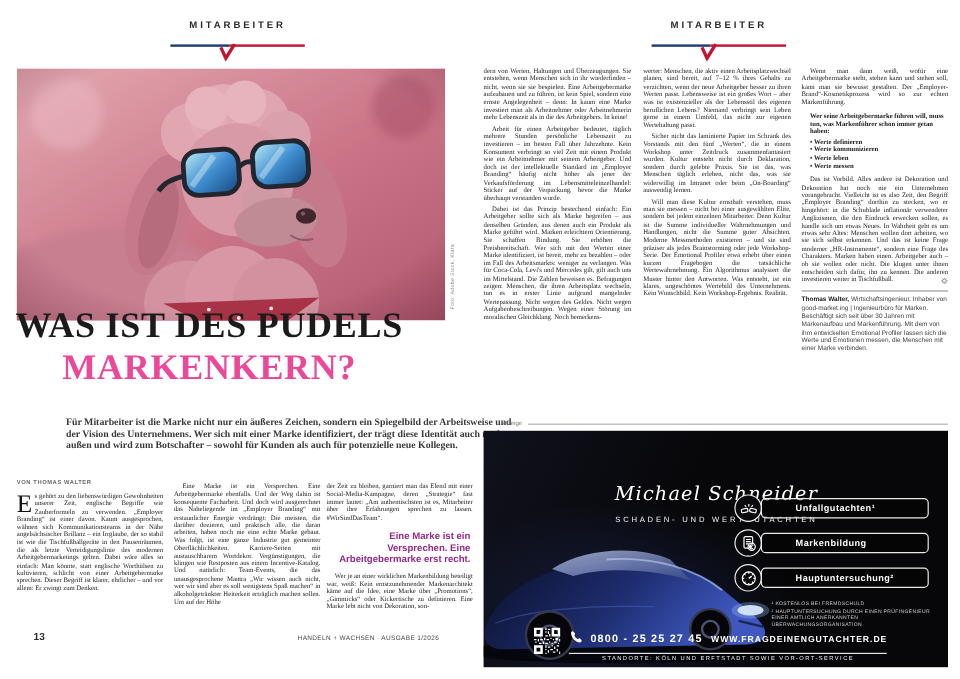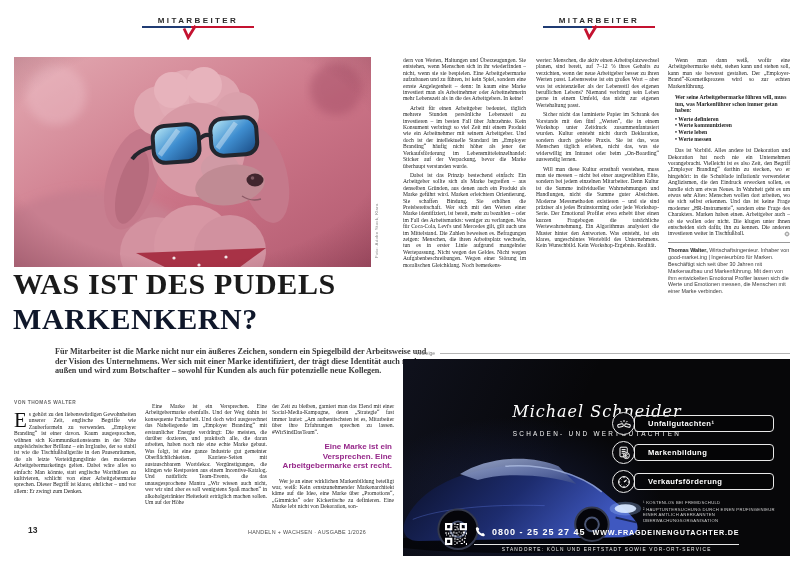--- a/index.html
+++ b/index.html
@@ -3,33 +3,33 @@
 <meta charset="utf-8">
 <style>
   html,body{margin:0;padding:0;}
   body{width:800px;height:566px;background:#ffffff;font-family:"Liberation Serif",serif;overflow:hidden;}
   #spread{position:relative;width:800px;height:566px;background:#fff;}
 
   
   .kicker{position:absolute;top:16px;width:112px;}
   .kicker-left{left:142px;}
   .kicker-right{left:543px;}
-  .kicker-label{font-family:"Liberation Sans",sans-serif;font-size:8px;font-weight:bold;letter-spacing:2.4px;color:#2b2b2b;text-align:center;padding-bottom:1px;white-space:nowrap;}
+  .kicker-label{font-family:"Liberation Sans",sans-serif;font-size:8px;font-weight:bold;letter-spacing:2.4px;color:#2b2b2b;text-align:center;padding-bottom:12px;white-space:nowrap;}
   .kicker-rule{position:relative;display:flex;height:2px;}
   .kicker-rule .seg-blue{width:44%;background:#1f3b73;}
   .kicker-rule .seg-red{width:56%;background:#c41230;}
   .kicker-check{position:absolute;left:40px;top:-1px;}
 
   
   .photo{position:absolute;left:14px;top:57px;width:357px;height:210px;}
   .photo-credit{position:absolute;left:374px;top:258px;transform:rotate(-90deg);transform-origin:0 0;font-family:"Liberation Sans",sans-serif;font-size:4.3px;color:#8a8a8a;white-space:nowrap;letter-spacing:0.3px;}
 
   
-  .headline{position:absolute;left:13px;top:266px;font-family:"Liberation Serif",serif;font-weight:bold;font-size:30px;line-height:35px;letter-spacing:0.6px;color:#1b1b1b;white-space:nowrap;}
-  .headline .line2{color:#0f172a;}
+  .headline{position:absolute;left:13px;top:254px;font-family:"Liberation Serif",serif;font-weight:bold;font-size:30px;line-height:35px;letter-spacing:0.6px;color:#1b1b1b;white-space:nowrap;text-align:center;}
+  .headline .line2{color:#ec4899;}
 
   .standfirst{position:absolute;left:14px;top:347px;width:372px;font-size:8.2px;line-height:9.6px;font-weight:bold;color:#3a3a3a;margin-left:41px;}
 
   .byline{position:absolute;left:14px;top:400px;font-family:"Liberation Sans",sans-serif;font-size:4.8px;letter-spacing:0.5px;color:#6a6a6a;font-weight:bold;}
 
   
   .col{position:absolute;width:122px;}
   .body-text{font-size:5.6px;line-height:6.4px;text-align:justify;color:#1c1c1c;margin:0 0 3px 0;}
   .ind{text-indent:7px;}
   .lcol1{left:14px;top:411px;}
@@ -69,21 +69,21 @@
   .ad{position:absolute;left:403px;top:359px;width:387px;height:197px;background:
       radial-gradient(ellipse 60% 70% at 28% 75%, rgba(32,44,96,0.55) 0%, rgba(10,10,16,0) 65%),
       linear-gradient(115deg, rgba(90,110,200,0.10) 0%, rgba(0,0,0,0) 42%),
       #070709;overflow:hidden;color:#fff;}
   .ad-car{position:absolute;left:-6px;top:52px;width:256px;height:142px;}
   .ad-brand{position:absolute;left:74px;top:2px;width:240px;text-align:center;}
   .ad-brand-name{font-family:"DejaVu Serif",serif;font-style:italic;font-size:16px;line-height:30px;color:#fff;letter-spacing:1px;white-space:nowrap;margin-top:36px;}
   .ad-brand-tagline{font-family:"Liberation Sans",sans-serif;font-size:6.4px;letter-spacing:2.3px;color:#f2f2f2;margin-top:3px;white-space:nowrap;}
   .ad-services{position:absolute;left:209px;top:56px;width:172px;}
   .svc-row{position:relative;height:17px;margin-bottom:12px;}
-  .svc-btn{position:absolute;left:22px;top:0;width:140px;height:17px;border:1px solid #e9e9e9;border-radius:4px;display:flex;align-items:center;padding-left:13px;box-sizing:border-box;background:rgba(0,0,0,0.25);}
+  .svc-btn{position:absolute;left:22px;top:0;width:140px;height:17px;border:1px solid #e9e9e9;border-radius:4px;display:flex;align-items:center;padding-left:28px;box-sizing:border-box;background:rgba(0,0,0,0.25);}
   .svc-label{font-family:"Liberation Sans",sans-serif;font-size:7.6px;font-weight:bold;letter-spacing:0.4px;color:#fff;white-space:nowrap;}
   .svc-icon{position:absolute;left:0;top:-3px;width:23px;height:23px;border:1px solid #e9e9e9;border-radius:50%;background:#0a0a0e;display:flex;align-items:center;justify-content:center;box-sizing:border-box;}
   .ad-footnotes{position:absolute;left:240px;top:141px;width:132px;font-family:"Liberation Sans",sans-serif;font-size:4.2px;line-height:5.4px;letter-spacing:0.3px;color:#cfcfcf;}
   .ad-footnotes div{margin-bottom:1.5px;}
   .ad-contact{position:absolute;left:42px;top:164px;display:flex;align-items:flex-start;gap:7px;}
   .qr{width:22px;height:22px;}
   .contact-col{display:flex;flex-direction:column;}
   .contact-top{display:flex;align-items:center;gap:7px;}
   .phone-number{font-family:"Liberation Sans",sans-serif;font-weight:bold;font-size:9px;letter-spacing:1px;white-space:nowrap;}
   .website{font-family:"Liberation Sans",sans-serif;font-weight:bold;font-size:7.2px;letter-spacing:0.8px;white-space:nowrap;}
@@ -310,21 +310,21 @@
         <span class="svc-icon">
           <svg width="14" height="14" viewBox="0 0 14 14">
               <g stroke="#fff" stroke-width="1" fill="none">
                 <circle cx="7" cy="7" r="5.4"></circle>
                 <path d="M7,1.6 v1.6 M7,10.8 v1.6 M1.6,7 h1.6 M10.8,7 h1.6 M3.2,3.2 l1.1,1.1 M9.7,9.7 l1.1,1.1 M10.8,3.2 L9.7,4.3 M4.3,9.7 L3.2,10.8"></path>
                 <path d="M7,7 L9.4,5.2" stroke-width="1.3"></path>
               </g>
             </svg>
         </span>
         <div class="svc-btn">
-            <span class="svc-label">Verkaufsförderung</span>
+            <span class="svc-label">Hauptuntersuchung²</span>
           </div>
       </div>
     </div>
 
     <div class="ad-footnotes">
       <div>¹ KOSTENLOS BEI FREMDSCHULD</div>
       <div>² HAUPTUNTERSUCHUNG DURCH EINEN PRÜFINGENIEUR EINER AMTLICH ANERKANNTEN ÜBERWACHUNGSORGANISATION</div>
     </div>
 
     <div class="ad-contact">

